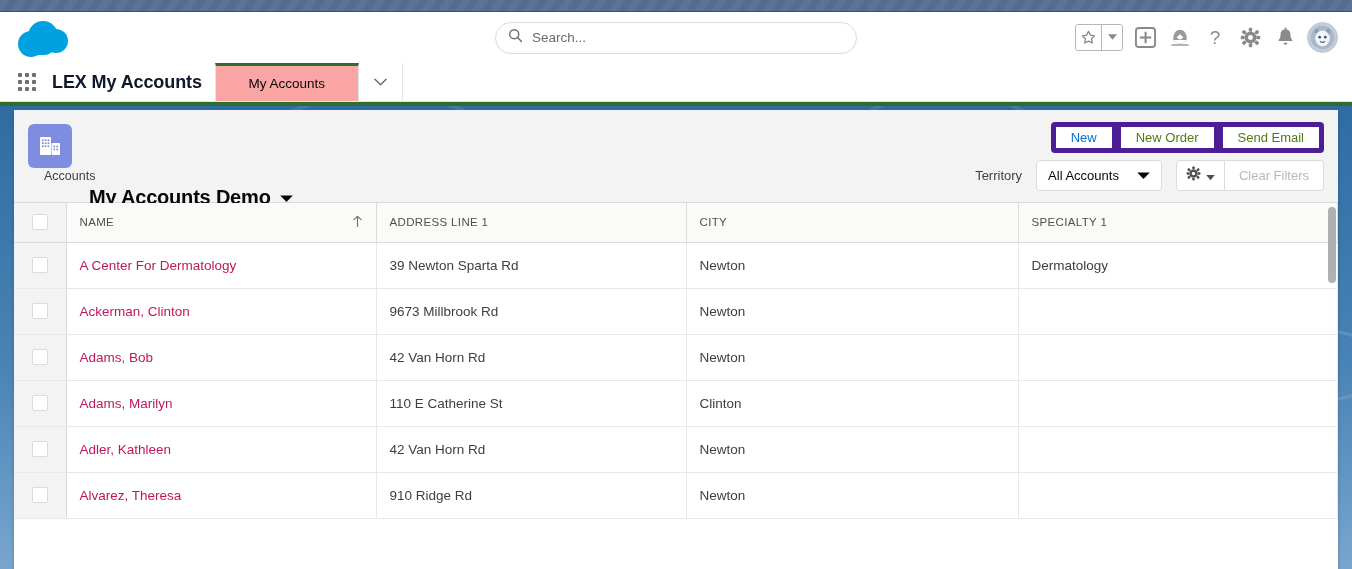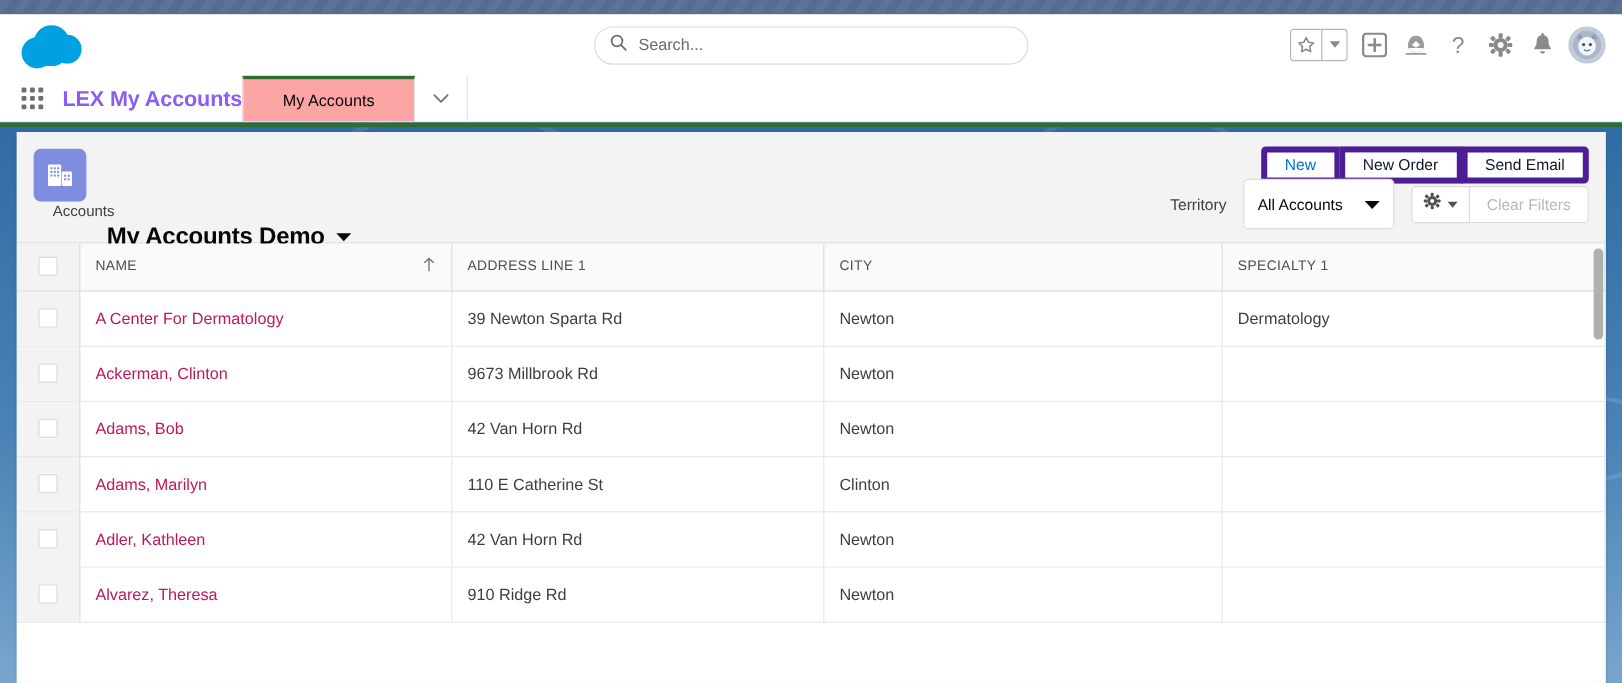--- a/index.html
+++ b/index.html
@@ -122,24 +122,24 @@
   .waffle {
     display: grid;
     grid-template-columns: repeat(3, 4px);
     grid-template-rows: repeat(3, 4px);
     gap: 3px;
   }
   .waffle i { width: 4px; height: 4px; background: #706e6b; border-radius: 1px; display:block;}
   .app-name {
     font-size: 18px;
     font-weight: bold;
-    color: #8b5cf6;
+    color: #0f172a;
     display: flex;
     align-items: center;
-    padding: 0 0 0 6px;
+    padding: 0 13px 0 6px;
     letter-spacing: -0.1px;
   }
   .nav-tabs { display: flex; align-items: stretch; }
   .nav-tab {
     min-width: 144px;
     padding: 0 18px;
     display: flex; align-items: center; justify-content: center;
     font-size: 13.5px;
     color: #080707;
     background: #fca5a5;
@@ -235,32 +235,32 @@
     border: 5px solid #4c1d95;
     background: #fff;
     font-size: 13px;
     font-family: "Liberation Sans", sans-serif;
     color: #0070d2;
     display: flex; align-items: center; justify-content: center;
     margin-left: -1px;
   }
   .btn:first-child { border-radius: 4px 0 0 4px; margin-left: 0; }
   .btn:last-child  { border-radius: 0 4px 4px 0; }
-  .btn.disabled { color: #0f172a; }
+  .btn.disabled { color: #4d7c0f; }
 
   .filters {
     position: absolute;
     right: 14px; bottom: 11px;
     display: flex;
     align-items: center;
     gap: 14px;
   }
   .filter-label { font-size: 13px; color: #3e3e3c; }
   .select-btn {
-    height: 42px;
+    height: 31px;
     min-width: 120px;
     border: 1px solid #dddbda;
     border-radius: 4px;
     background: #fff;
     display: flex; align-items: center; justify-content: space-between;
     padding: 0 11px;
     font-size: 13px;
     color: #080707;
     gap: 18px;
   }

